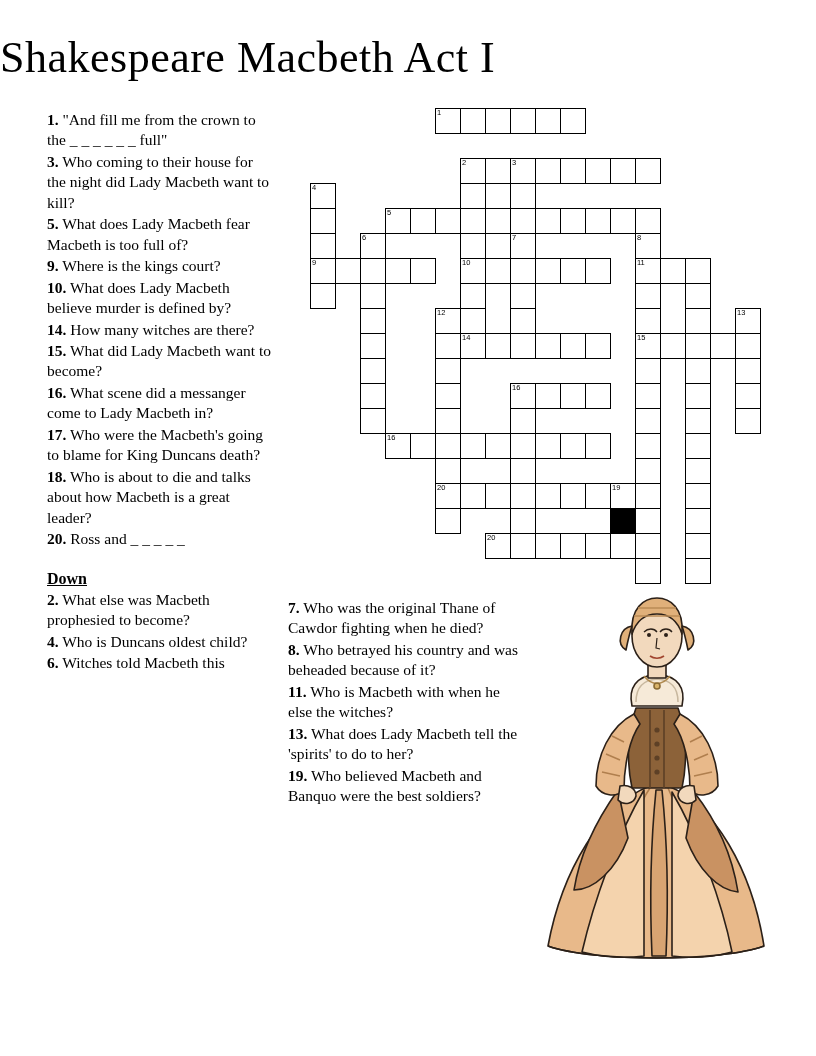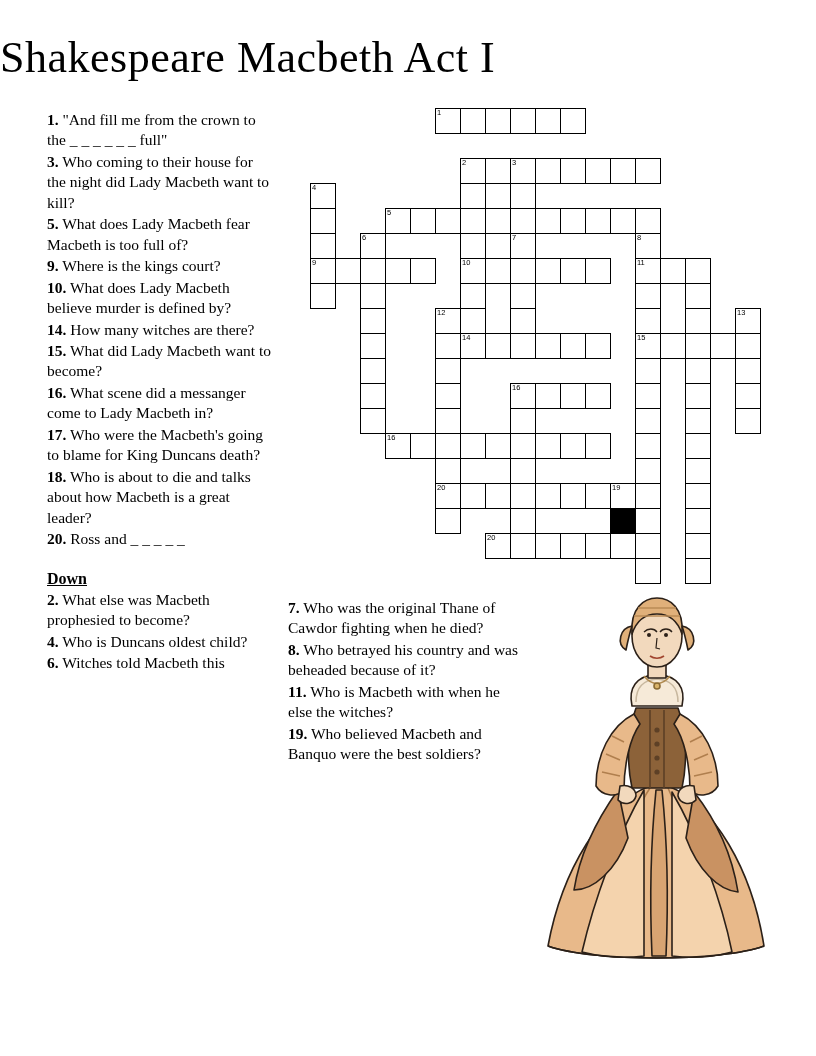--- a/index.html
+++ b/index.html
@@ -127,20 +127,21 @@
 
     <p class="clue"><b>2.</b> <span>What else was Macbeth prophesied to become?</span></p>
     <p class="clue"><b>4.</b> <span>Who is Duncans oldest child?</span></p>
     <p class="clue"><b>6.</b> <span>Witches told Macbeth this</span></p>
   </div>
 
   <div class="clue-col" id="col-mid">
     <p class="clue"><b>7.</b> <span>Who was the original Thane of Cawdor fighting when he died?</span></p>
     <p class="clue"><b>8.</b> <span>Who betrayed his country and was beheaded because of it?</span></p>
     <p class="clue"><b>11.</b> <span>Who is Macbeth with when he else the witches?</span></p>
+    <p class="clue"><b>13.</b> <span>What does Lady Macbeth tell the 'spirits' to do to her?</span></p>
     <p class="clue"><b>19.</b> <span>Who believed Macbeth and Banquo were the best soldiers?</span></p>
   </div>
 
   <div id="grid">
       <div class="cell" style="left: 125px; top: 0px;">
         <span class="num">1</span>
       </div>
       <div class="cell" style="left: 150px; top: 0px;"></div>
       <div class="cell" style="left: 175px; top: 0px;"></div>
       <div class="cell" style="left: 200px; top: 0px;"></div>

